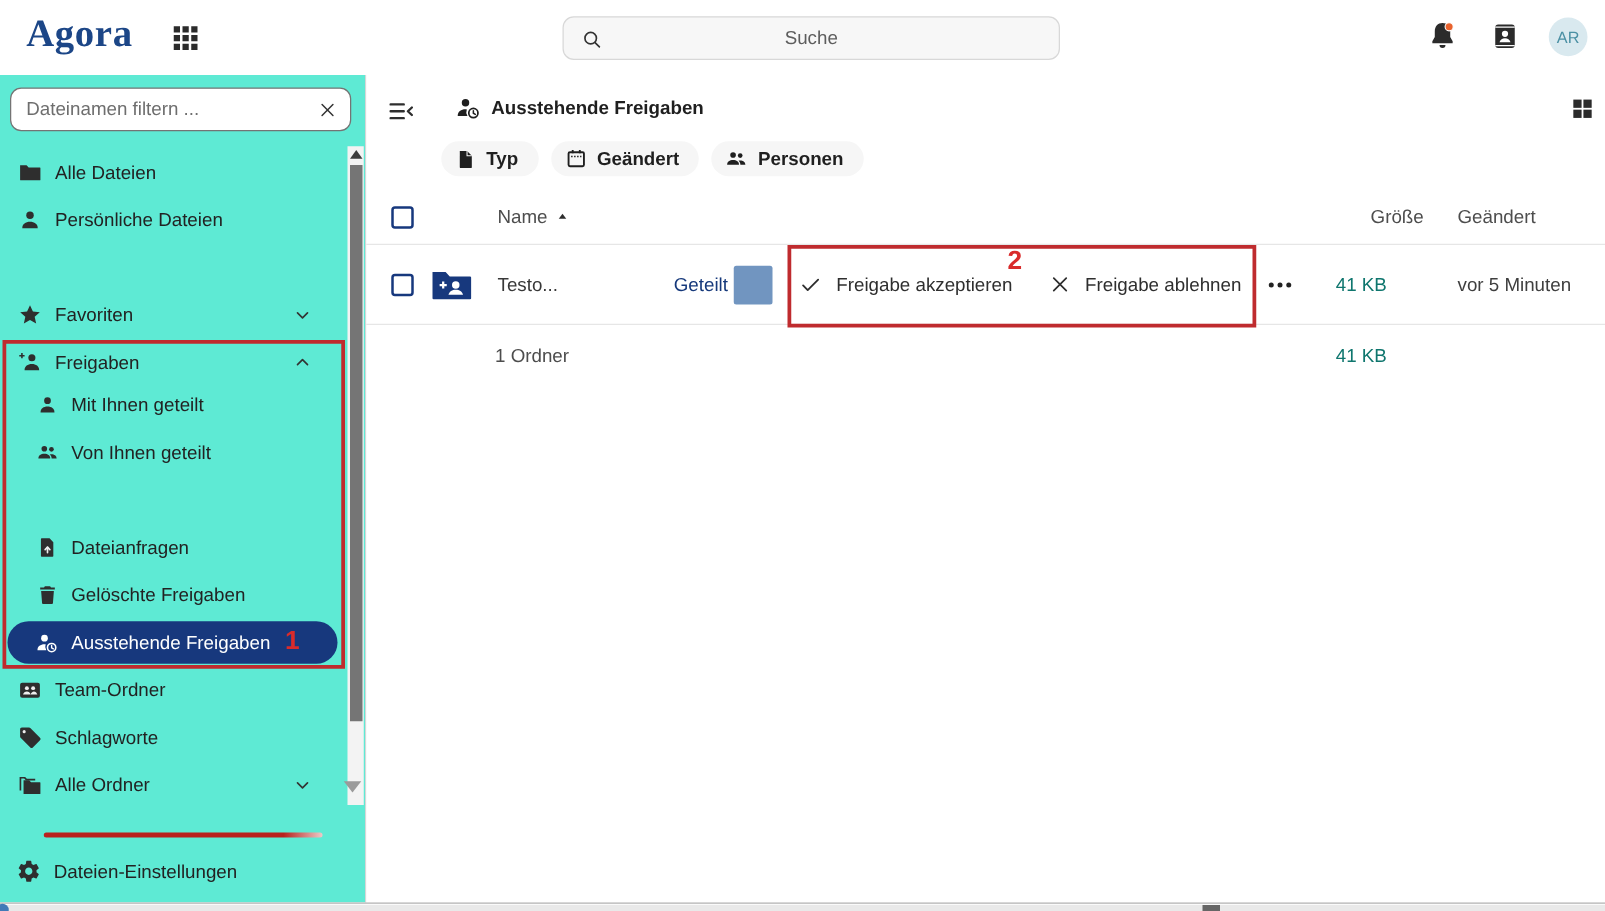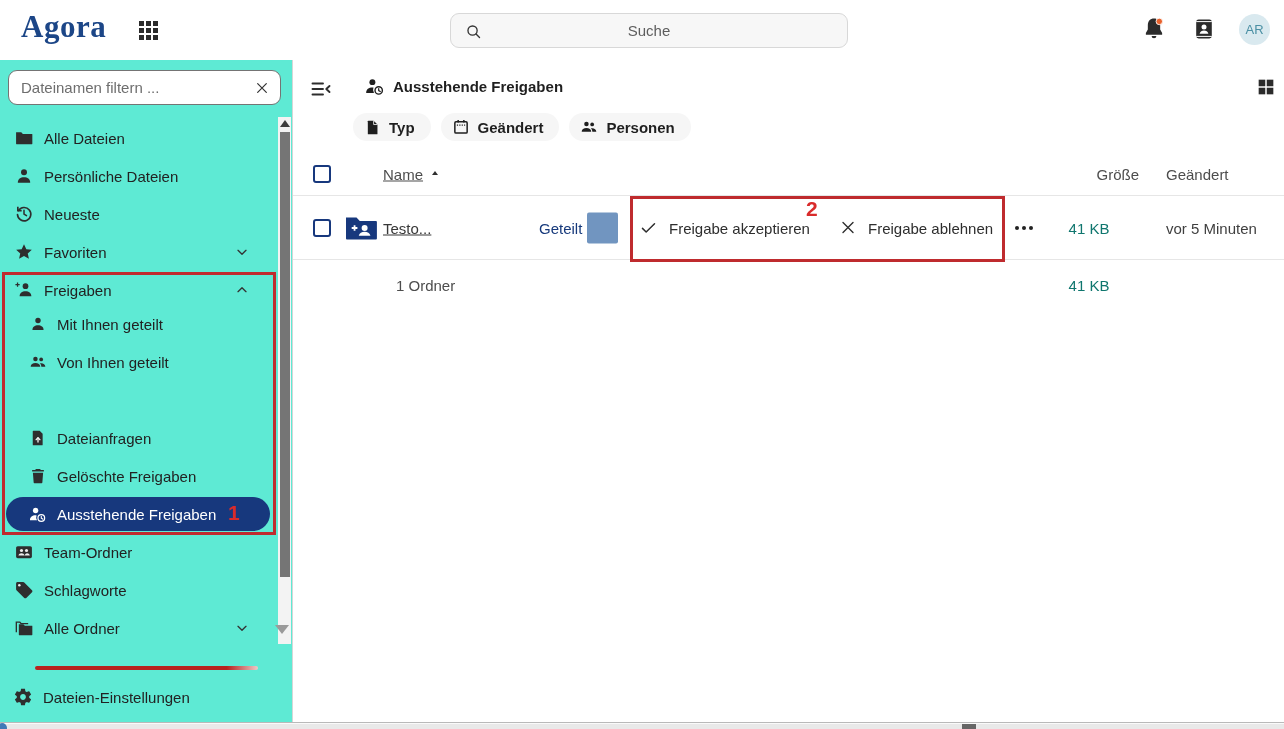--- a/index.html
+++ b/index.html
@@ -101,21 +101,21 @@
   .chip .cicon { color:#1f1f1f; display:flex; }
 
   .thead { position:absolute; left:0; top:92px; width:991px; height:44px; border-bottom:1px solid #e6e6e6; }
   .trow  { position:absolute; left:0; top:136px; width:991px; height:64px; border-bottom:1px solid #e6e6e6; cursor:pointer; }
   .tsummary { position:absolute; left:0; top:200px; width:991px; height:50px; }
   .cell { position:absolute; top:50%; transform:translateY(-50%); }
   .cb {
     width:18px; height:18px; border:2px solid #17387d; border-radius:3px; background:#fff; cursor:pointer;
   }
   .c-check { left:20px; }
-  .c-name { left:90px; font-size:15px; color:#4d4d4d; display:flex; align-items:center; gap:6px; cursor:pointer;text-decoration:underline; }
+  .c-name { left:105px; font-size:15px; color:#4d4d4d; display:flex; align-items:center; gap:6px; cursor:pointer; }
   .c-name.row-name { color:#383838; }
   .c-ficon { left:50px; color:#17387d; }
   .c-shared { left:246px; font-size:15px; color:#16397b; }
   .c-avatar { left:294px; width:31px; height:31px; border-radius:2px; background:#7195c0; cursor:pointer; }
   .c-accept { left:347px; display:flex; align-items:center; gap:12px; font-size:15px; color:#2e2e2e; cursor:pointer; }
   .c-decline { left:547px; display:flex; align-items:center; gap:12px; font-size:15px; color:#2e2e2e; cursor:pointer; }
   .c-more { left:720px; display:flex; gap:3px; cursor:pointer; padding:6px 2px; }
   .c-more i { width:4px; height:4px; border-radius:50%; background:#222; }
   .c-size { left:746px; width:100px; text-align:center; font-size:15px; color:#0f766e; }
   .c-mod { left:873px; font-size:15px; color:#3f3f3f; }
@@ -206,30 +206,20 @@
   </div>
   <div class="nav-item" style="top:97px">
     <span class="nicon">
         <svg class="ic" width="20" height="20" viewBox="0 0 24 24" fill="currentColor">
           <circle cx="12" cy="7.4" r="3.6"></circle>
           <path d="M12 13.6c-4.2 0-7.4 2.2-7.4 6v.4h14.8v-.4c0-3.8-3.2-6-7.4-6z"></path>
         </svg>
       </span>
     <span>Persönliche Dateien</span>
   </div>
-  <div class="nav-item" style="top:135px">
-    <span class="nicon">
-        <svg class="ic" width="20" height="20" viewBox="0 0 24 24" fill="none" stroke="currentColor" stroke-width="2">
-          <path d="M5.4 8A8 8 0 1 1 4.2 12.6" stroke-linecap="round"></path>
-          <path d="M4.6 3.4v4.6h4.6" stroke-linejoin="round"></path>
-          <path d="M12 7.4V12l3 2" stroke-width="1.8" stroke-linecap="round"></path>
-        </svg>
-      </span>
-    <span>Neueste</span>
-  </div>
   <div class="nav-item" style="top:173px">
     <span class="nicon">
         <svg class="ic" width="20" height="20" viewBox="0 0 24 24" fill="currentColor">
           <path d="M12 2.6l2.8 6 6.6.7-4.9 4.4 1.4 6.5L12 16.9l-5.9 3.3 1.4-6.5-4.9-4.4 6.6-.7z"></path>
         </svg>
       </span>
     <span>Favoriten</span>
     <span class="chev">
         <svg class="ic" width="16" height="16" viewBox="0 0 24 24">
           <path d="M6 9.5l6 6 6-6" fill="none" stroke="currentColor" stroke-width="2" stroke-linecap="round" stroke-linejoin="round"></path>

